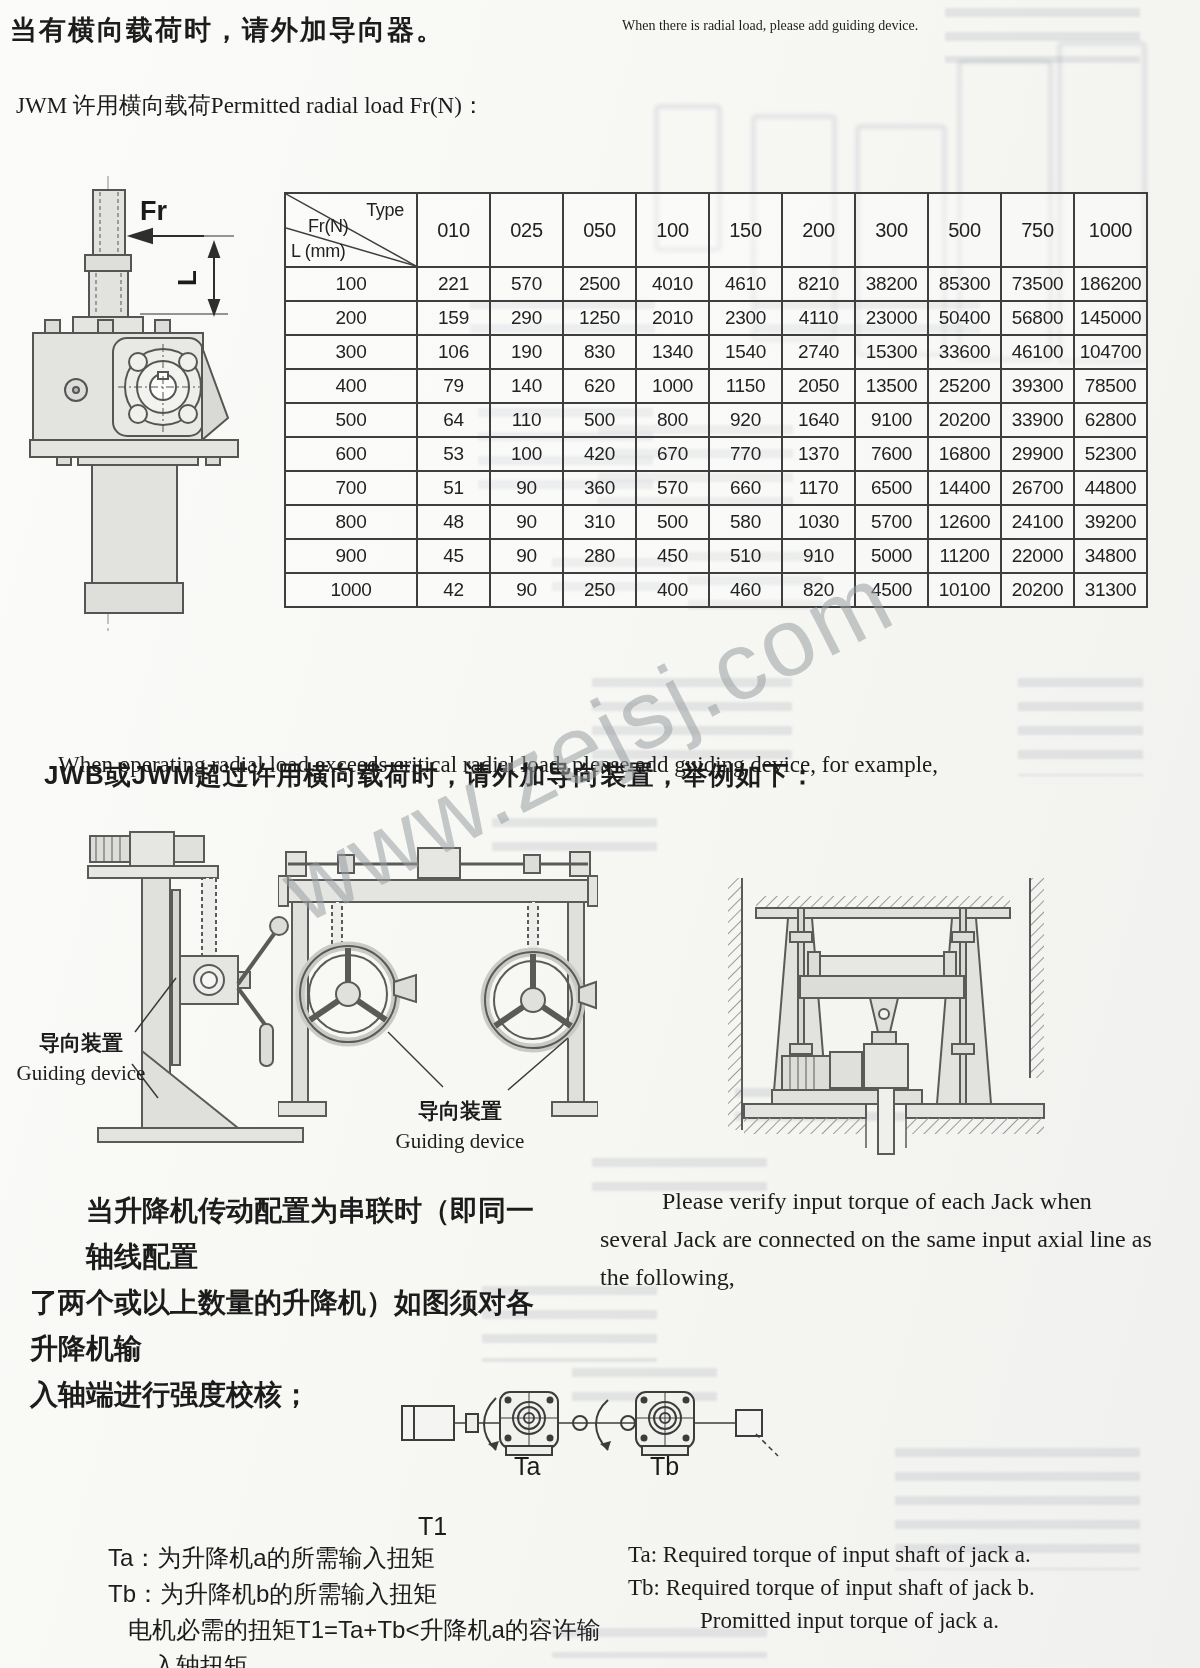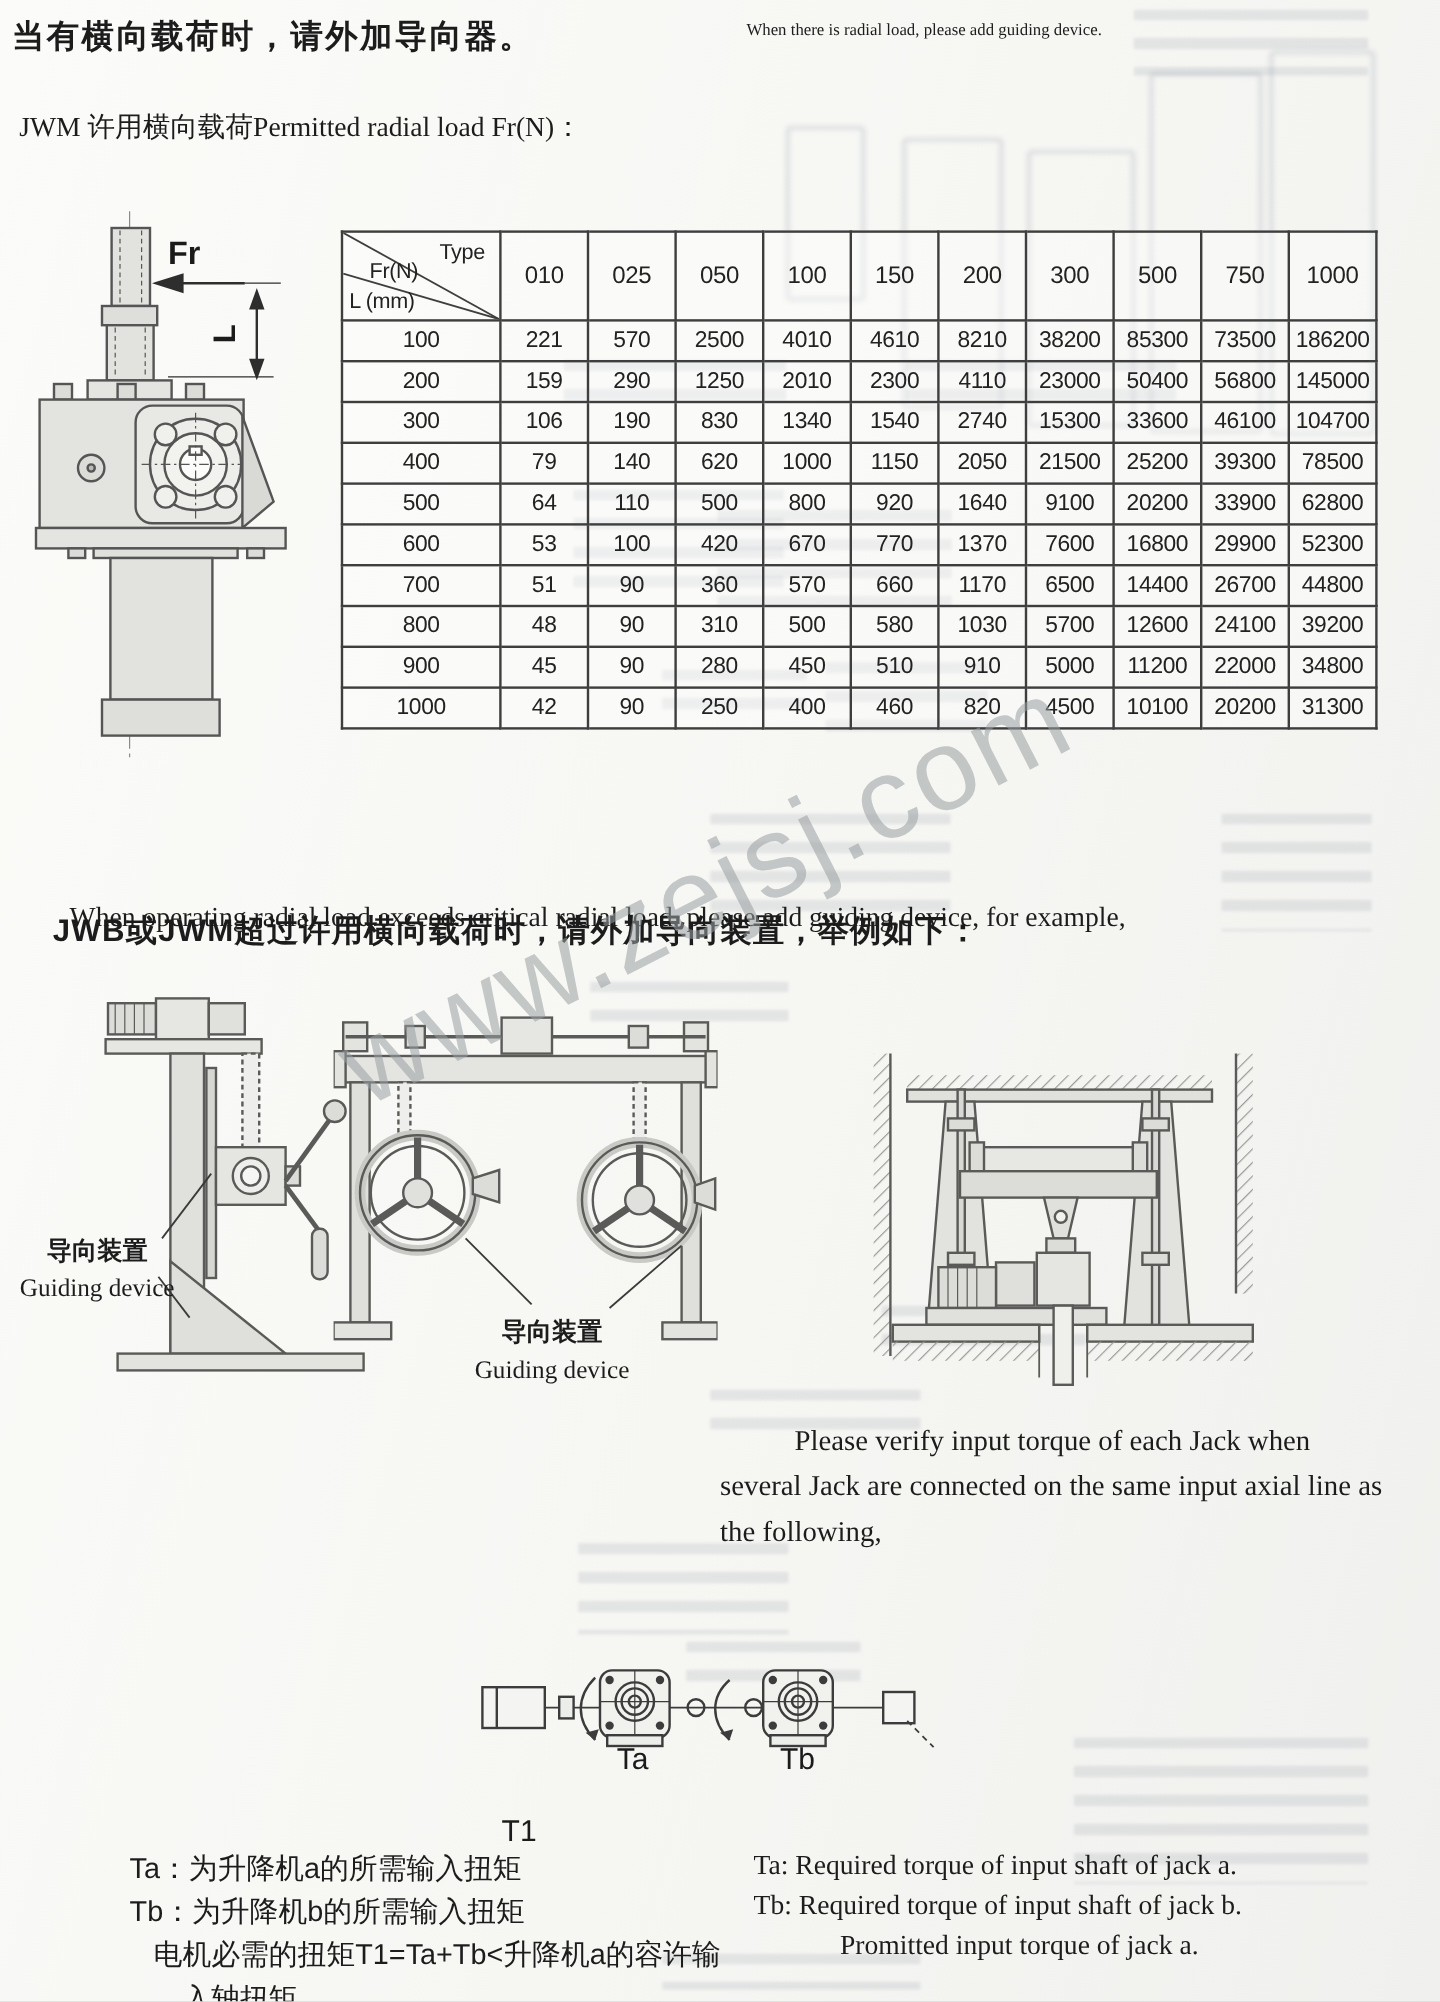--- a/index.html
+++ b/index.html
@@ -206,21 +206,21 @@
           <td>104700</td>
         </tr>
         <tr>
           <th>400</th>
           <td>79</td>
           <td>140</td>
           <td>620</td>
           <td>1000</td>
           <td>1150</td>
           <td>2050</td>
-          <td>21500</td>
+          <td>13500</td>
           <td>25200</td>
           <td>39300</td>
           <td>78500</td>
         </tr>
         <tr>
           <th>500</th>
           <td>64</td>
           <td>110</td>
           <td>500</td>
           <td>800</td>
@@ -417,20 +417,25 @@
       <rect x="44" y="256" width="122" height="14" fill="#e3e3e0"></rect>
       <rect x="206" y="256" width="138" height="14" fill="#e3e3e0"></rect>
       <rect x="44" y="270" width="122" height="16" fill="url(#hat)" stroke="none"></rect>
       <rect x="206" y="270" width="138" height="16" fill="url(#hat)" stroke="none"></rect>
       <rect x="178" y="240" width="16" height="66" fill="#efefec"></rect>
       <line x1="166" y1="256" x2="166" y2="300" stroke-width="1.5"></line>
       <line x1="206" y1="256" x2="206" y2="300" stroke-width="1.5"></line>
     </g>
   </svg>
 
+  <div class="abs zh sec3-zh">
+    <div class="indent">当升降机传动配置为串联时（即同一轴线配置</div>
+    <div>了两个或以上数量的升降机）如图须对各升降机输</div>
+    <div>入轴端进行强度校核；</div>
+  </div>
   <div class="abs en sec3-en">Please verify input torque of each Jack when several Jack are connected on the same input axial line as the following,</div>
 
   <svg class="abs drawing" style="left:400px;top:1388px;" width="400" height="70" viewBox="0 0 400 70">
     <g stroke="#3c3c3c" stroke-width="2" fill="none">
       <rect x="2" y="18" width="52" height="34" fill="#f4f4f2"></rect>
       <line x1="14" y1="18" x2="14" y2="52"></line>
       <line x1="54" y1="35" x2="352" y2="35" stroke-width="1.5"></line>
       <rect x="66" y="26" width="12" height="18" fill="#eceeea"></rect>
       <path d="M 96 10 C 80 26 80 46 96 62"></path>
       <polygon points="96,62 88,56 99,53" fill="#3c3c3c" stroke="none"></polygon>

